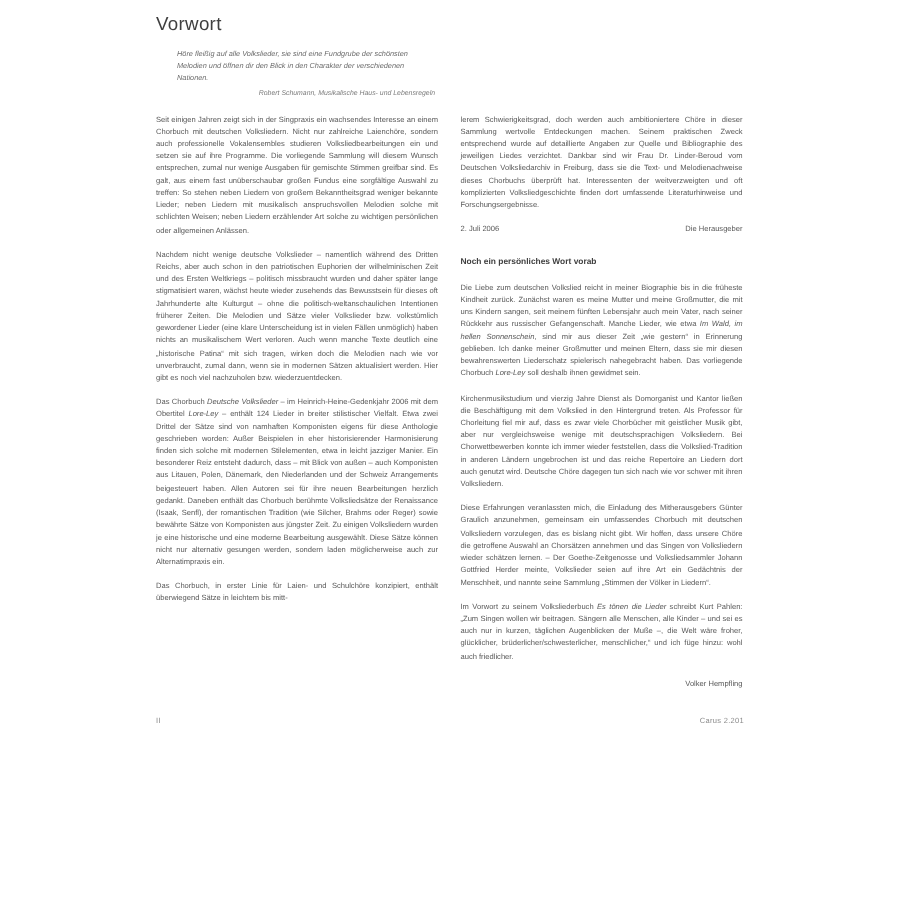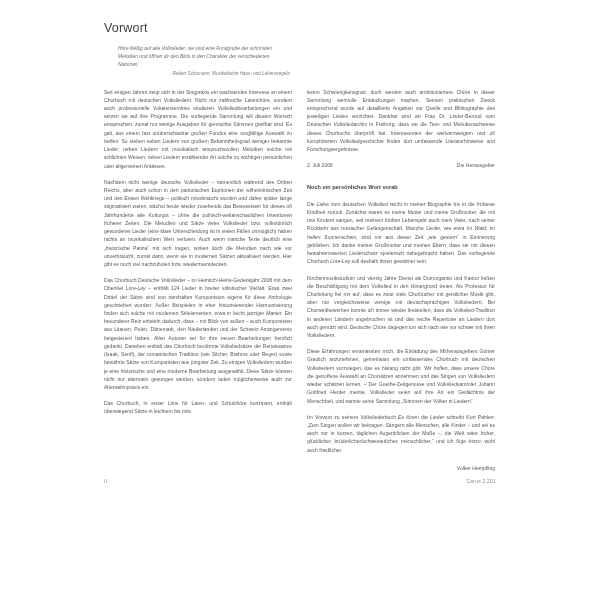--- a/index.html
+++ b/index.html
@@ -12,21 +12,21 @@
     background: #ffffff;
     font-family: "Liberation Sans", sans-serif;
     color: #4a4a4a;
     overflow: hidden;
   }
   .page {
     position: relative;
     width: 600px;
     height: 512px;
     box-sizing: border-box;
-    padding: 22px 104px 0 104px;
+    padding: 10px 104px 0 104px;
     background: #ffffff;
   }
   .page-title {
     font-size: 12.5px;
     font-weight: 400;
     color: #3f3f3f;
     letter-spacing: 0.2px;
     margin: 0 0 9px 0;
     line-height: 1.1;
   }

